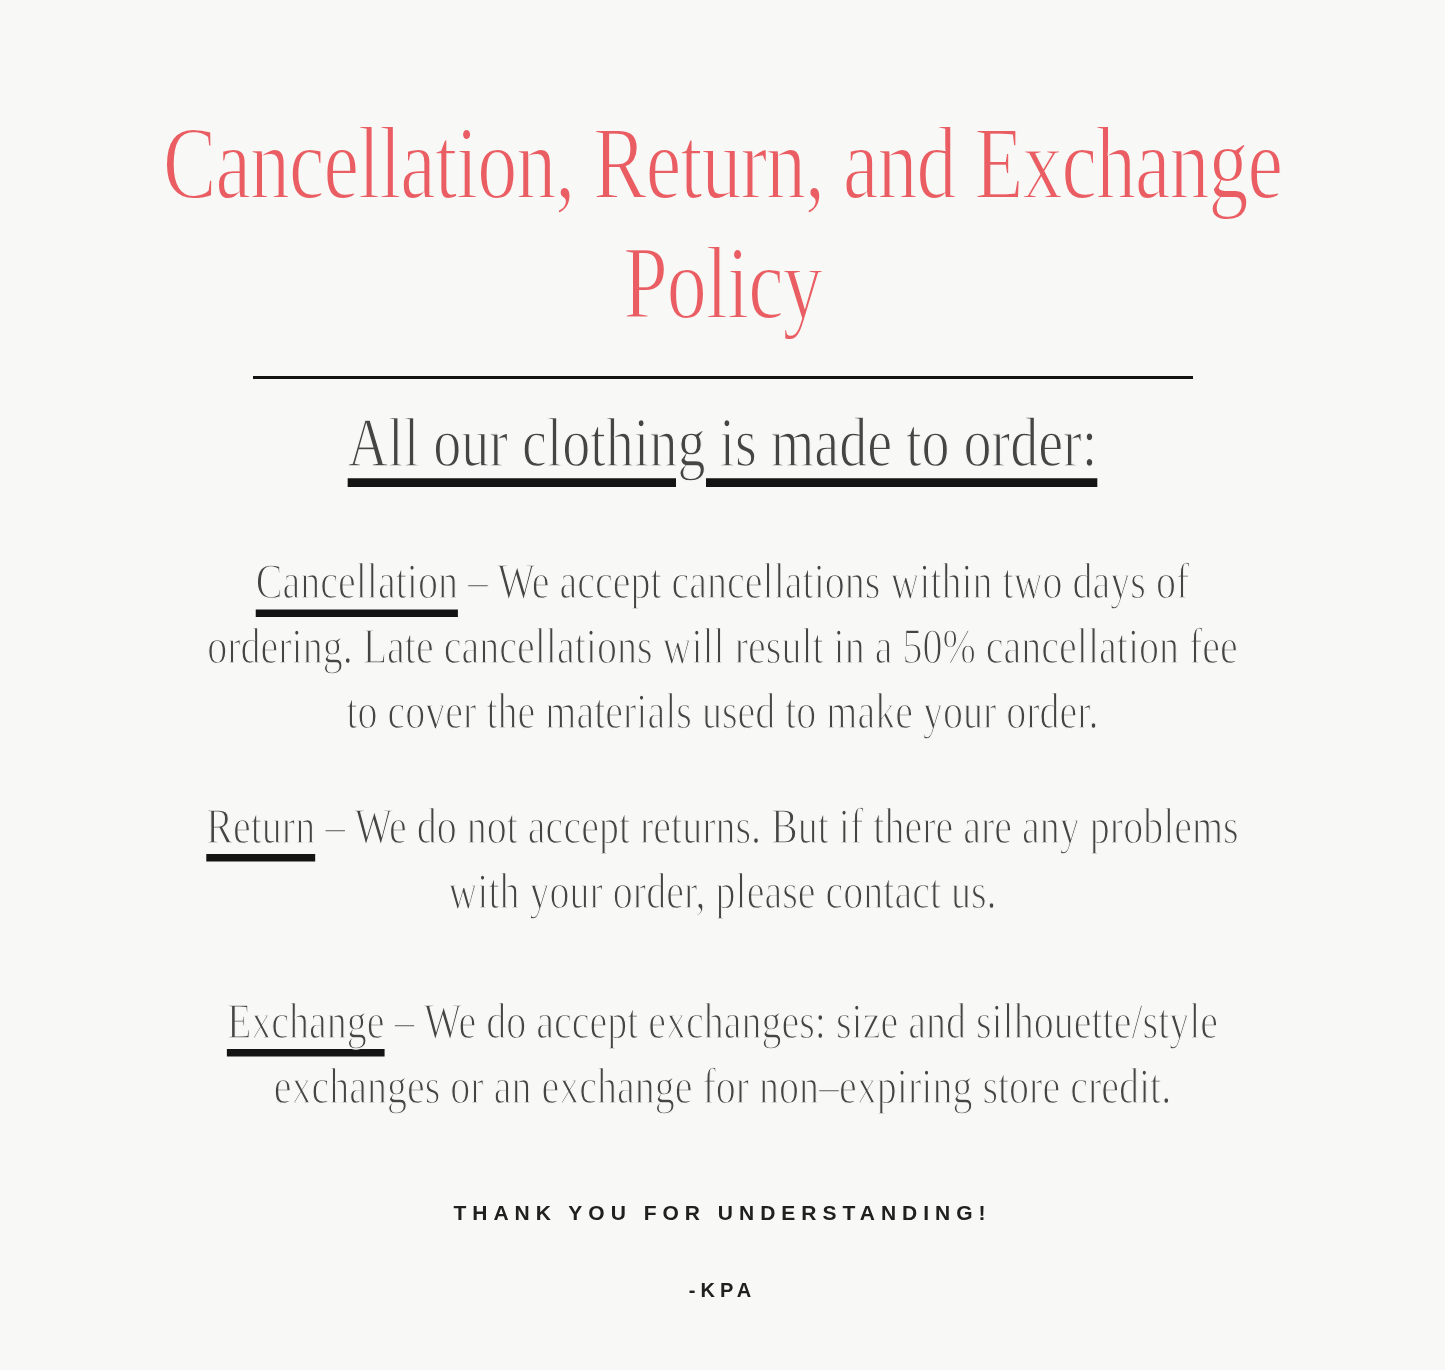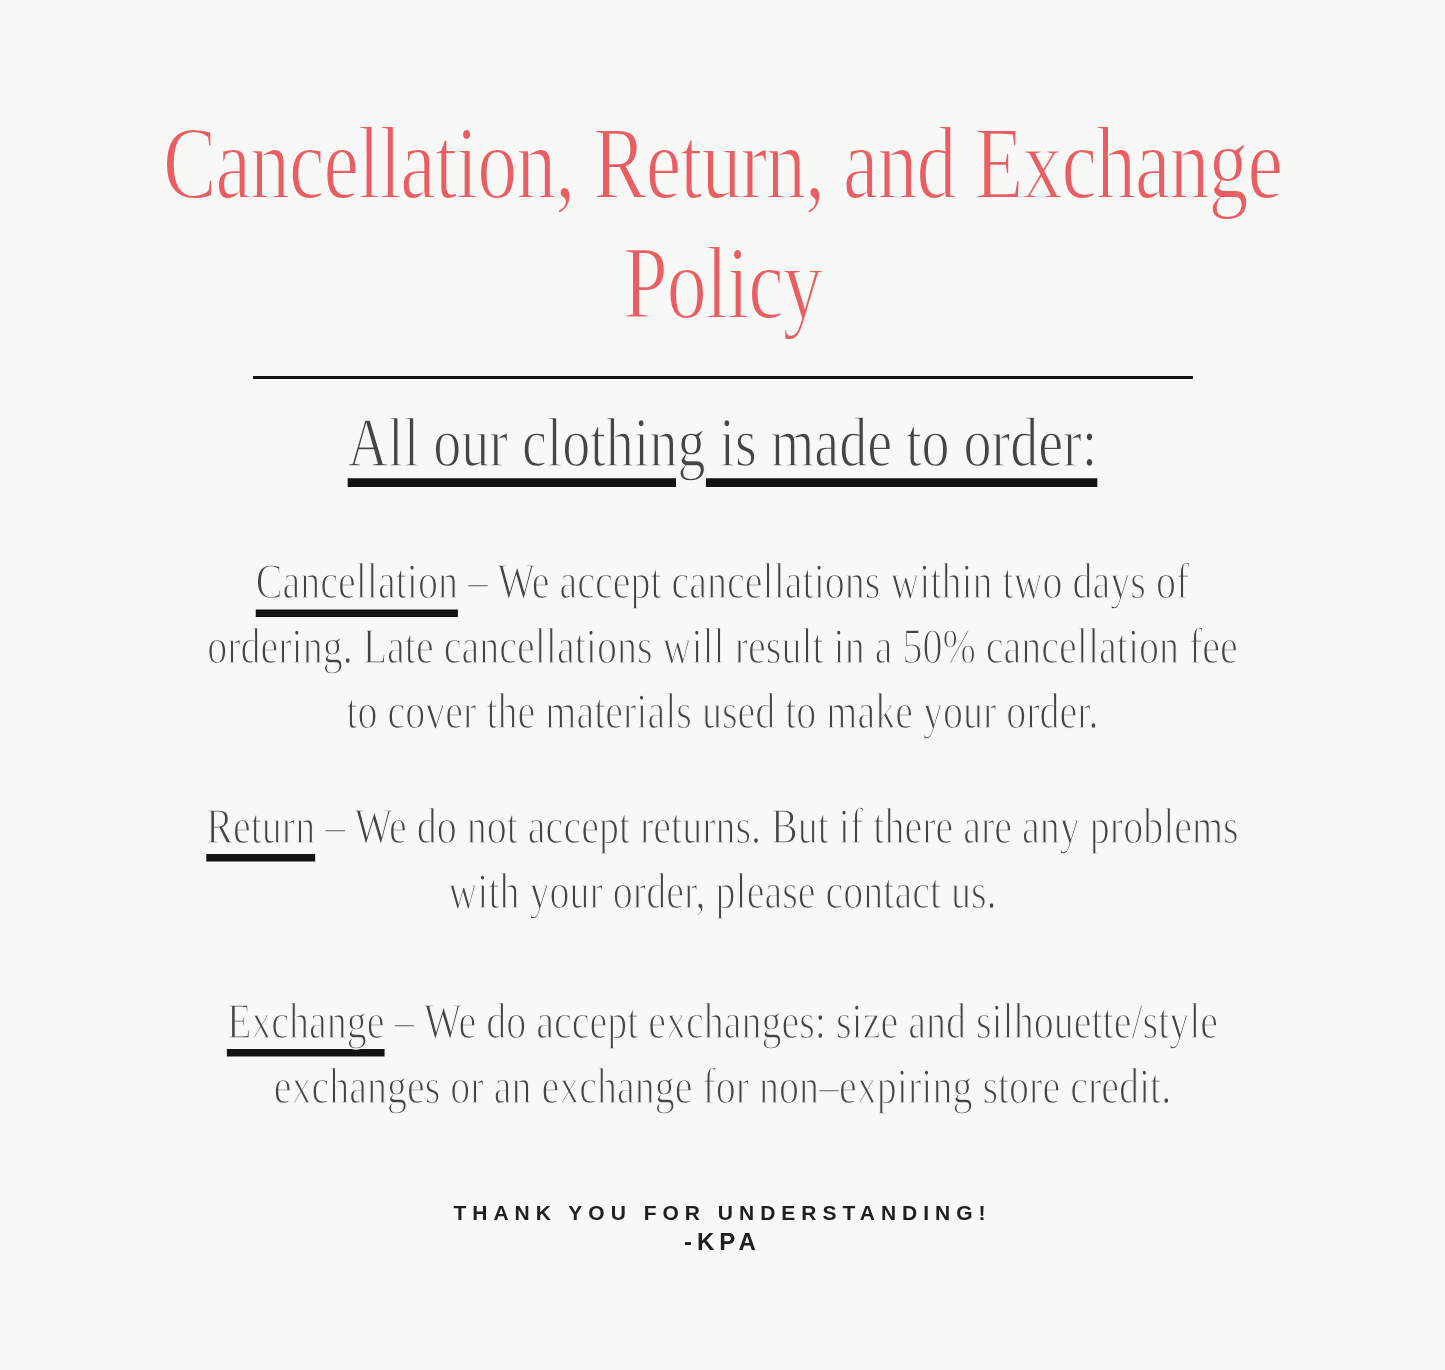--- a/index.html
+++ b/index.html
@@ -80,23 +80,24 @@
     font-family:"Liberation Sans", sans-serif;
     color:var(--footer-ink);
     font-weight:700;
   }
   .footer-line1{
     font-size:21px;
     letter-spacing:6px;
     line-height:30px;
   }
   .footer-line2{
-    font-size:24px;
+    font-size:20px;
     letter-spacing:5px;
     line-height:28px;
+    margin-top:48px;
   }
 </style>
 </head>
 <body>
 
 <div class="poster">
 
   <h1 class="title">
     <div class="title-line">Cancellation, Return, and Exchange</div>
     <div class="title-line">Policy</div>

